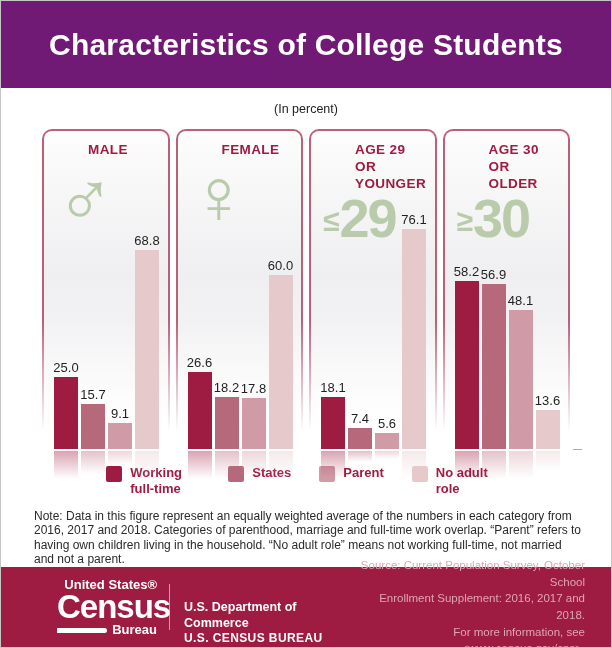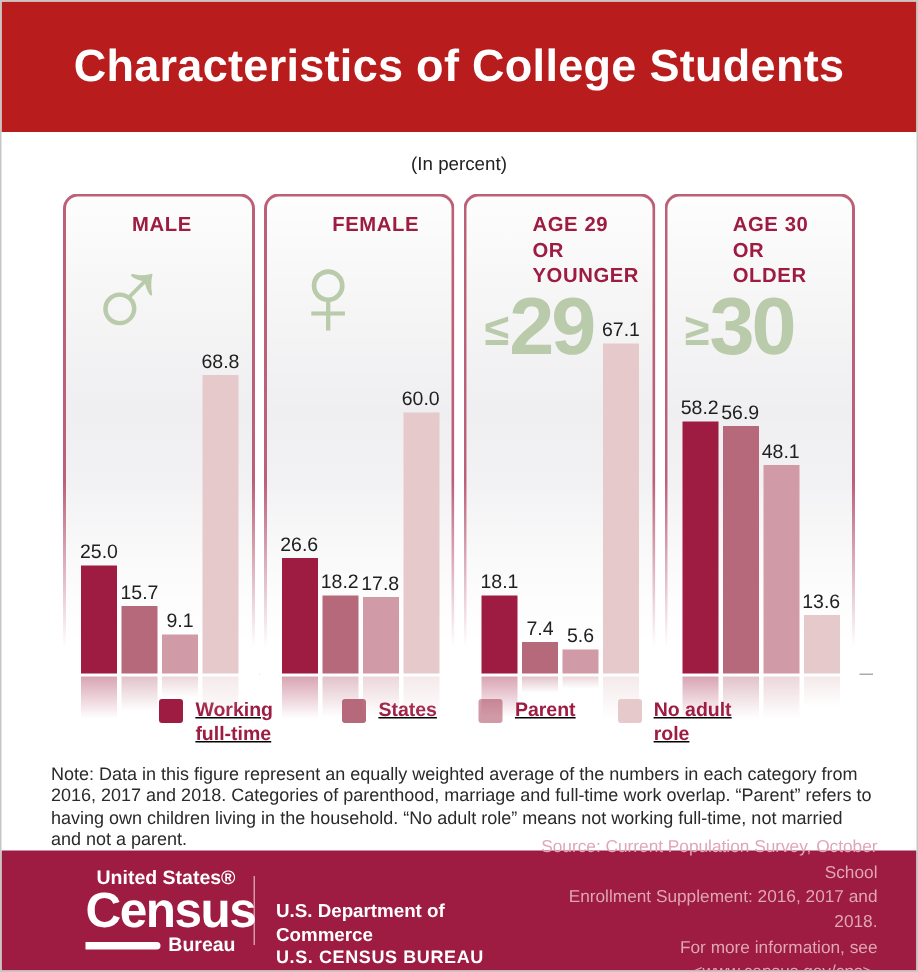--- a/index.html
+++ b/index.html
@@ -3,21 +3,21 @@
 <meta charset="utf-8">
 <style>
   * { margin:0; padding:0; box-sizing:border-box; }
   body { background:#fff; font-family:"Liberation Sans", sans-serif; }
   .page {
     width:612px; height:648px; border:1px solid #c6c6c6; background:#fff;
     display:flex; flex-direction:column; overflow:hidden; margin:0 auto;
   }
   
   .banner {
-    height:94px; background:#b91c1c; display:flex; align-items:center; justify-content:center;
+    height:94px; background:#701a75; display:flex; align-items:center; justify-content:center;
   }
   .banner h1 { color:#fff; font-size:30px; font-weight:bold; letter-spacing:.2px; }
   .subtitle-row { height:44px; display:flex; align-items:center; justify-content:center; }
   .subtitle { font-size:12.5px; color:#222; }
 
   
   .chart { position:relative; }
   .panels { display:flex; gap:6px; padding:0 41px; height:320px; }
   .panel { position:relative; width:128px;padding-left:32px; }
   .panel-card {
@@ -41,21 +41,21 @@
   .bars {
     position:absolute; left:12px; bottom:0; display:flex; align-items:flex-end; gap:3px;
   }
   .bar-col { width:24px; display:flex; flex-direction:column; align-items:center; position:relative; }
   .bar-label { font-size:13px; color:#1f1f1f; margin-bottom:2px; white-space:nowrap; }
   .bar { width:24px; }
   .refl { position:absolute; top:100%; margin-top:2px; width:24px; opacity:.4; }
   .baseline { height:1px; background:#ababab; margin:0 29px 0 40px; }
   
   .legend { display:flex; justify-content:center; gap:28px; margin-top:15px; }
-  .legend-item { display:flex; align-items:flex-start; gap:8px;text-decoration:underline; }
+  .legend-item { display:flex; align-items:flex-start; gap:8px; }
   .legend-swatch { width:16px; height:16px; border-radius:2px; flex:none; margin-top:1px; }
   .legend-label {
     color:#9e1b42; font-weight:bold; font-size:13px; line-height:1.2; max-width:70px;
   }
   
   .note {
     margin:12px 30px 0 33px; font-size:12px; line-height:1.22; color:#2a2a2a; max-width:556px;
   }
   
   .footer {
@@ -161,21 +161,21 @@
               <div class="bar-label">7.4</div>
               <div class="bar" style="height: 21.5px; background: rgb(181, 105, 123);"></div>
               <div class="refl" style="height: 10.7px; background: linear-gradient(rgb(181, 105, 123), rgba(255, 255, 255, 0));"></div>
             </div>
             <div class="bar-col">
               <div class="bar-label">5.6</div>
               <div class="bar" style="height: 16.2px; background: rgb(208, 155, 166);"></div>
               <div class="refl" style="height: 8.1px; background: linear-gradient(rgb(208, 155, 166), rgba(255, 255, 255, 0));"></div>
             </div>
             <div class="bar-col">
-              <div class="bar-label">67.1</div>
+              <div class="bar-label">76.1</div>
               <div class="bar" style="height: 220.7px; background: rgb(229, 201, 203);"></div>
               <div class="refl" style="height: 28px; background: linear-gradient(rgb(229, 201, 203), rgba(255, 255, 255, 0));"></div>
             </div>
           </div>
         </div>
         <div class="panel">
           <div class="panel-card"></div>
           <div class="panel-fade"></div>
           <div class="panel-title">AGE 30 OR OLDER</div>
           <div class="panel-icon age"><span class="cmp">≥</span><span class="num">30</span></div>

